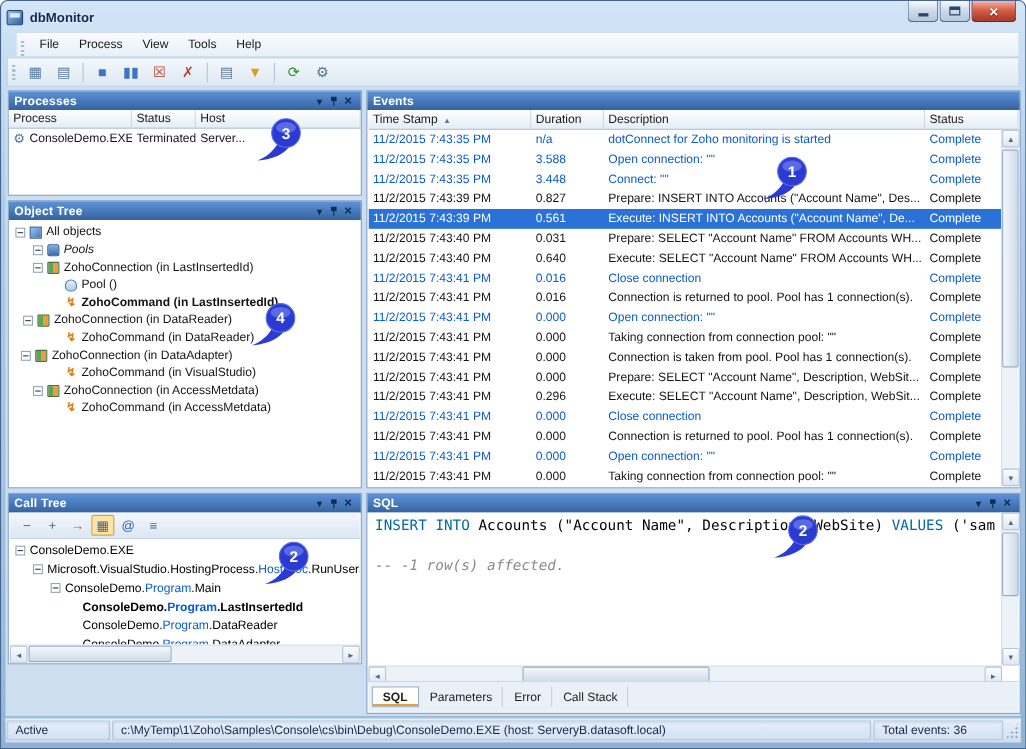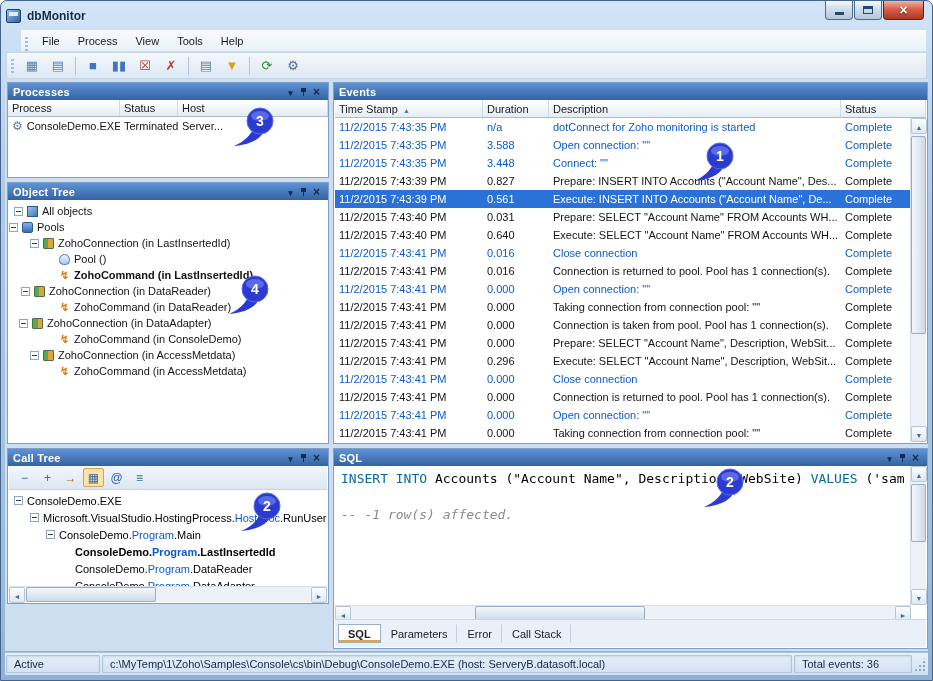--- a/index.html
+++ b/index.html
@@ -14,21 +14,21 @@
   .app-icon::before{content:"";position:absolute;left:2px;top:2px;right:2px;height:4px;background:#dcecfa}
   .title-text{margin-left:6px;font-size:12px;font-weight:bold;color:#10294e;text-shadow:0 1px 1px rgba(255,255,255,.7)}
   .winbtns{position:absolute;right:3px;top:-3px;display:flex;gap:1px}
   .winbtn{width:28px;height:19px;border:1px solid #4c6c90;border-top:none;border-radius:0 0 4px 4px;background:linear-gradient(#f6fafd,#cfdceb 45%,#b4c8db);display:flex;align-items:center;justify-content:center}
   .winbtn.close{width:41px;background:linear-gradient(#f2b4a6,#d5604a 45%,#a93722);border-color:#6e1d10}
   .g-min{width:9px;height:3px;background:#24486e;margin-top:7px}
   .g-max{width:10px;height:8px;border:1px solid #24486e;border-top-width:3px;background:transparent}
   .g-close::before{content:"×";color:#fff;font-weight:bold;font-size:14px;line-height:14px;text-shadow:0 1px 1px #5e150a}
 
   
-  .menubar{position:absolute;left:19px;top:28px;right:5px;height:23px;background:linear-gradient(#f8fbfe,#e8f0f8);border:1px solid #d2deec;display:flex;align-items:flex-end}
+  .menubar{position:absolute;left:13px;top:28px;right:5px;height:23px;background:linear-gradient(#f8fbfe,#e8f0f8);border:1px solid #d2deec;display:flex;align-items:flex-end}
   .grip{width:3px;height:14px;margin:0 5px 0 4px;background:repeating-linear-gradient(180deg,#a9bed6 0 2px,transparent 2px 4px)}
   .menu-item{padding:4px 9px;color:#1a1a1a}
   .toolbar{position:absolute;left:5px;top:51px;right:5px;height:27px;background:linear-gradient(#f3f8fc,#dde8f3);border:1px solid #c6d5e6;display:flex;align-items:center}
   .tb-btn{width:24px;height:22px;display:flex;align-items:center;justify-content:center;border-radius:2px;margin:0 1px}
   .tb-ico{font-size:13px;line-height:1}
   .tb-sep{width:1px;height:18px;background:#b4c6d9;margin:0 4px}
 
   
   .workspace{position:absolute;left:4px;top:78px;right:4px;bottom:29px;background:#ccdeef}
   .panel{position:absolute;background:#fff;border:1px solid #7f9fc6}
@@ -252,21 +252,21 @@
         <span class="cap-btn">
             <span class="i-close-x"></span>
           </span>
       </div>
       <div class="tree-body">
           <div class="tree-row" style="padding-left: 5px;">
             <span class="expander"></span>
             <span class="ticon ico-objects"></span>
             <span class="tlabel">All objects</span>
           </div>
-          <div class="tree-row" style="">
+          <div class="tree-row" style="padding-left: 21px; font-style: italic;">
             <span class="expander"></span>
             <span class="ticon ico-pools"></span>
             <span class="tlabel">Pools</span>
           </div>
           <div class="tree-row" style="padding-left: 21px;">
             <span class="expander"></span>
             <span class="ticon ico-connection"></span>
             <span class="tlabel">ZohoConnection (in LastInsertedId)</span>
           </div>
           <div class="tree-row" style="padding-left: 37px;">
@@ -290,21 +290,21 @@
             <span class="tlabel">ZohoCommand (in DataReader)</span>
           </div>
           <div class="tree-row" style="padding-left: 10px;">
             <span class="expander"></span>
             <span class="ticon ico-connection"></span>
             <span class="tlabel">ZohoConnection (in DataAdapter)</span>
           </div>
           <div class="tree-row" style="padding-left: 37px;">
             <span class="exp-spacer"></span>
             <span class="ticon ico-command"></span>
-            <span class="tlabel">ZohoCommand (in ConsoleDemo)</span>
+            <span class="tlabel">ZohoCommand (in VisualStudio)</span>
           </div>
           <div class="tree-row" style="padding-left: 21px;">
             <span class="expander"></span>
             <span class="ticon ico-connection"></span>
             <span class="tlabel">ZohoConnection (in AccessMetdata)</span>
           </div>
           <div class="tree-row" style="padding-left: 37px;">
             <span class="exp-spacer"></span>
             <span class="ticon ico-command"></span>
             <span class="tlabel">ZohoCommand (in AccessMetdata)</span>

